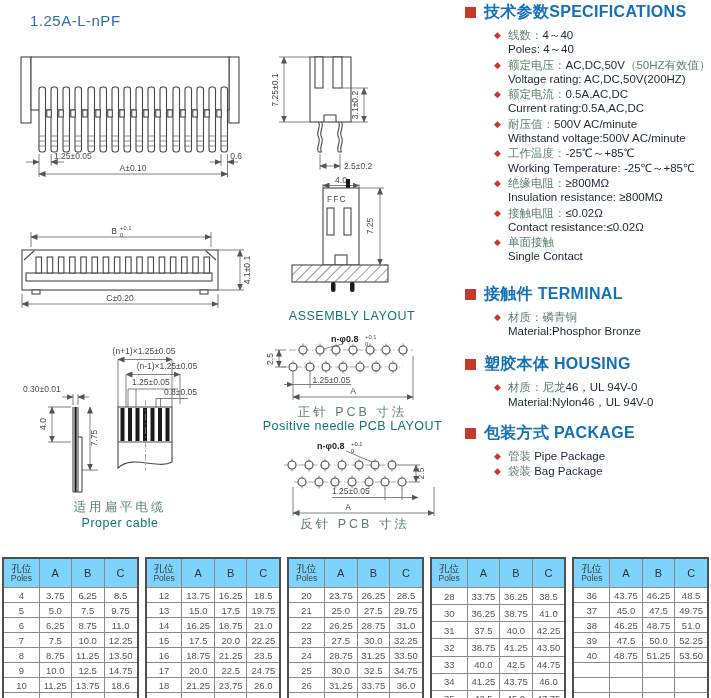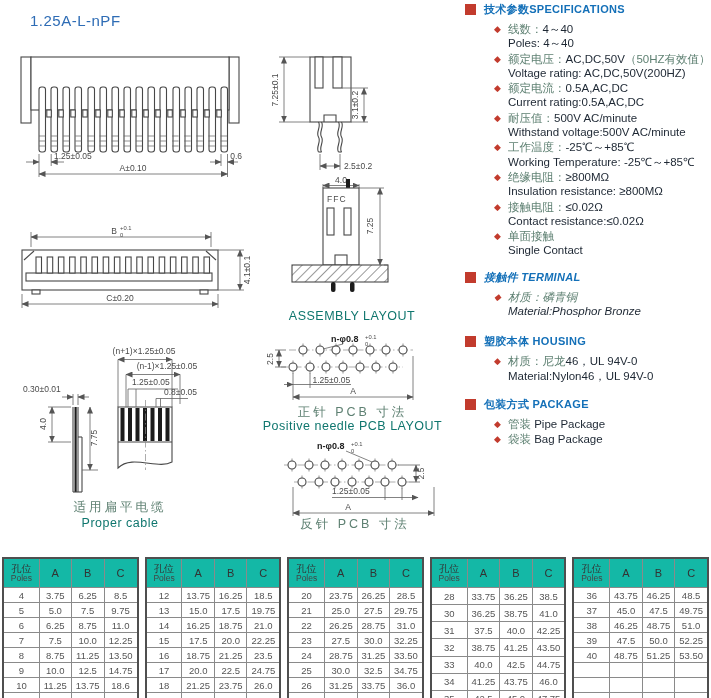--- a/index.html
+++ b/index.html
@@ -17,38 +17,38 @@
   .dt{fill:#4a4a4a;font-family:"Liberation Sans",sans-serif;font-size:8.5px;}
   .dtb{fill:#222;font-weight:bold;font-family:"Liberation Sans",sans-serif;font-size:9px;}
   .tol{fill:#4a4a4a;font-family:"Liberation Sans",sans-serif;font-size:5.8px;}
   
   .cap{position:absolute;text-align:center;color:#0f766e;}
   .cap.cn{font-size:12.5px;letter-spacing:3px;}
   .cap.en{font-size:12.5px;letter-spacing:.5px;}
   
   #specs-column{position:absolute;left:461px;top:2px;width:250px;}
   .spec-section{margin-top:0;}
-  .spec-section:nth-child(2){margin-top:12px;font-style:italic;}
+  .spec-section:nth-child(2){margin-top:20px;}
   .spec-section:nth-child(3){margin-top:16px;}
   .spec-section:nth-child(4){margin-top:14px;}
   .spec-heading{display:flex;align-items:center;gap:8px;margin-bottom:5px;}
   .sq{width:11px;height:11px;background:#c23b2d;flex:0 0 auto;margin-left:4px;}
-  .htxt{color:#1470b8;font-weight:bold;font-size:11px;white-space:nowrap;letter-spacing:.3px;}
+  .htxt{color:#1470b8;font-weight:bold;font-size:16px;white-space:nowrap;letter-spacing:.3px;}
   .spec-item{display:flex;margin-bottom:1px;}
   .diamond{color:#c23b2d;font-size:9px;width:14px;flex:0 0 auto;margin-left:33px;padding-top:2px;}
   .spec-lines{flex:1;}
   .l1,.l2{font-size:11.5px;line-height:14.3px;white-space:nowrap;}
   .cn{color:#5e8072;}
   .val{color:#1d2733;}
   .l2{color:#1d2733;}
   
   #pole-tables{position:absolute;left:2px;top:557px;width:707px;display:flex;gap:6px;}
   .ptable{flex:1 1 0;border-collapse:collapse;border:2px solid #4f4f4f;table-layout:fixed;background:#fff;}
   .ptable th,.ptable td{border:1px solid #8a8a8a;text-align:center;padding:0;}
-  .ptable thead th{background:#14b8a6;height:28px;font-weight:normal;}
+  .ptable thead th{background:#7dd3fc;height:28px;font-weight:normal;}
   .ptable th{font-size:11px;color:#333;}
   .ptable th.pol{width:27%;}
   .pcn{display:block;font-size:10px;line-height:11px;color:#333;}
   .pen{display:block;font-size:8.5px;line-height:9px;color:#444;}
   .ptable td{height:14px;font-size:9.5px;color:#555;}
 </style>
 </head>
 <body>
 
 <div id="page">

